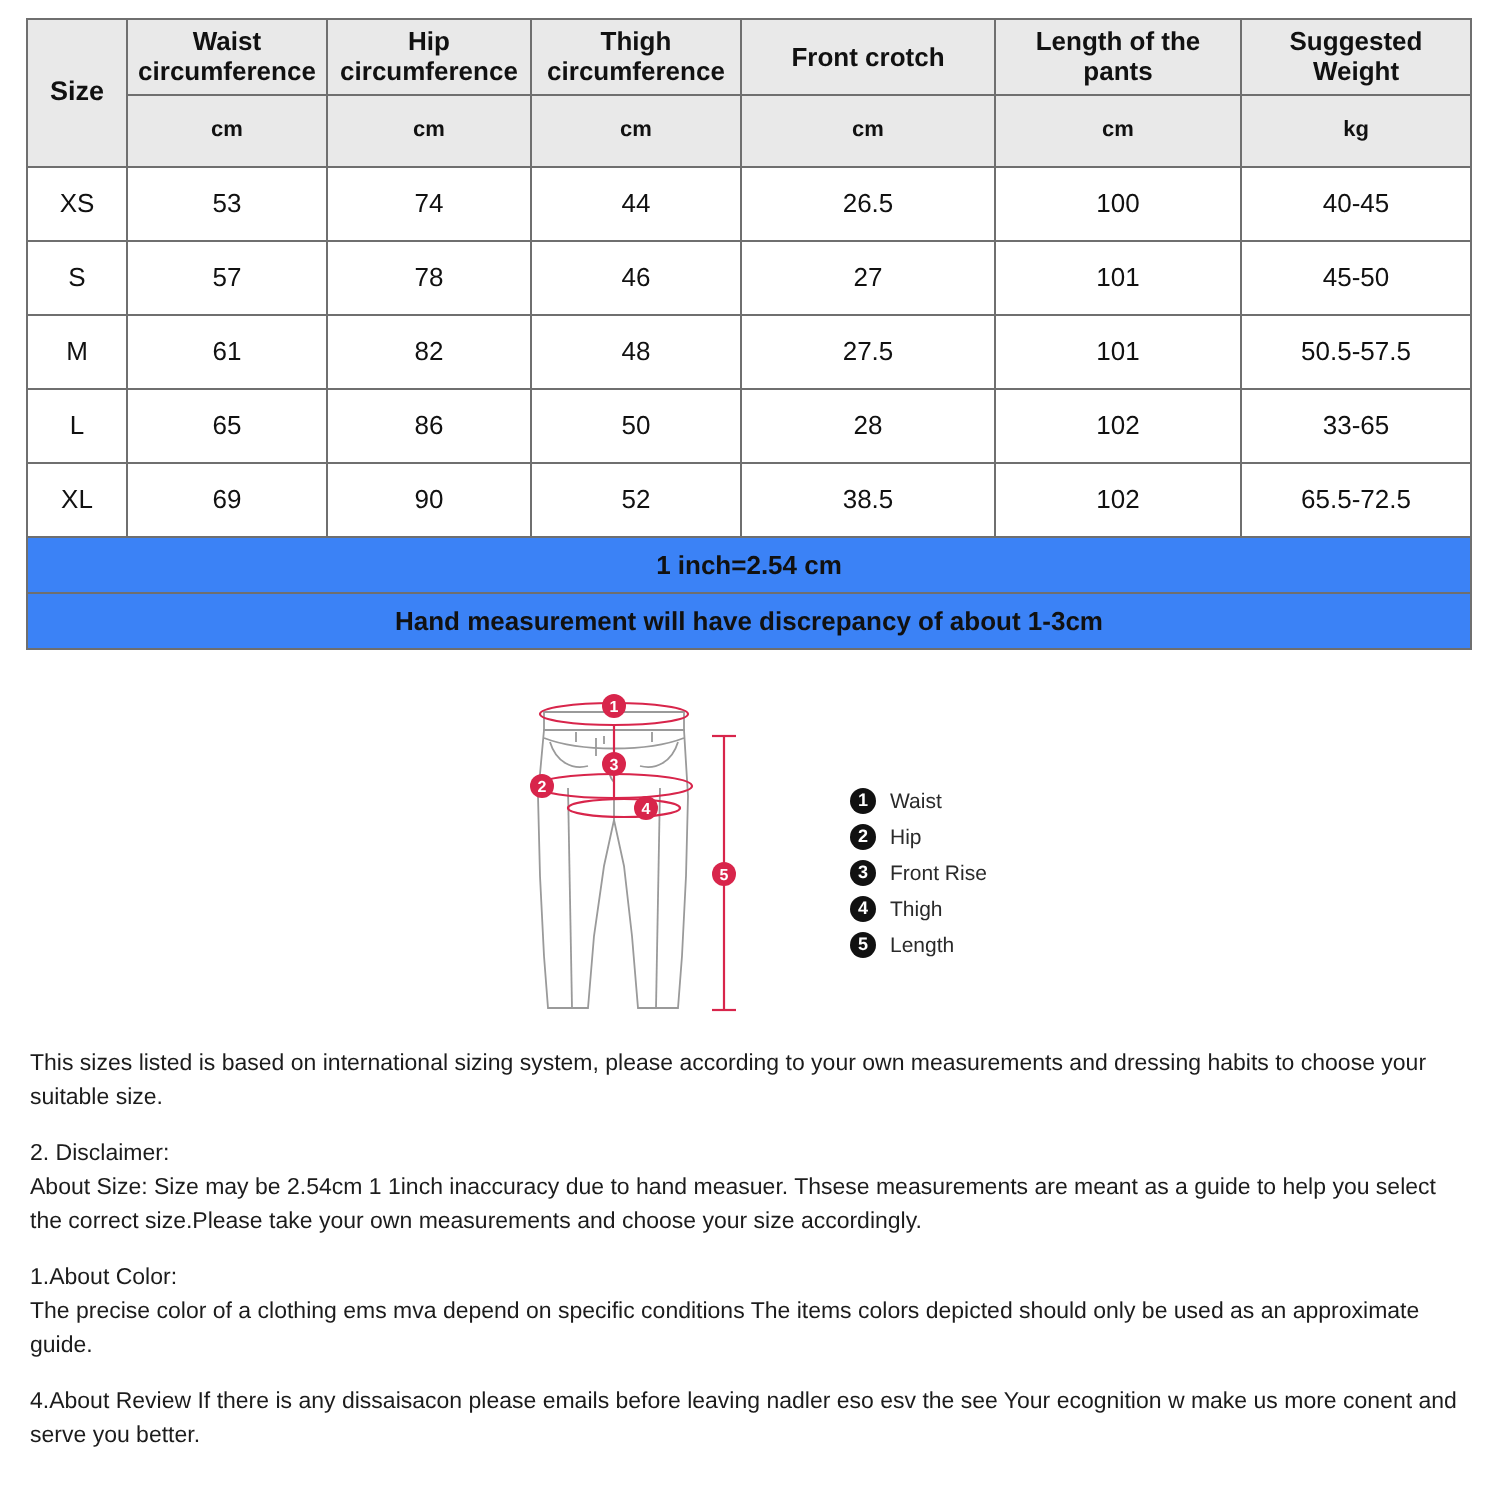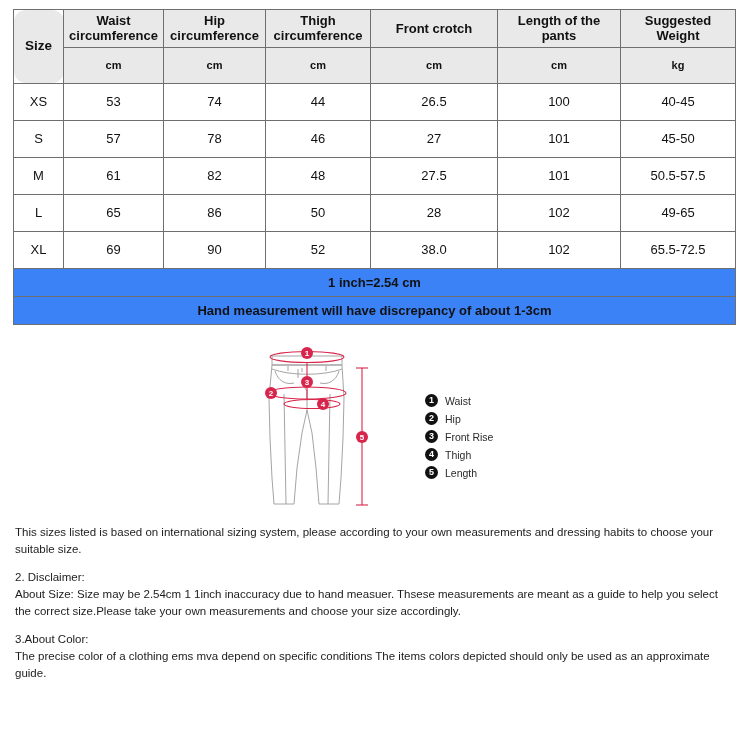--- a/index.html
+++ b/index.html
@@ -37,21 +37,20 @@
   }
   thead th {
     background: #e9e9e9;
     font-weight: bold;
     font-size: 13.5px;
     line-height: 1.18;
     padding: 3px 2px;
   }
   thead th.size-cell {
     font-size: 13.5px;
-    border-radius: 12px;
   }
   thead th.unit {
     height: 29px;
     font-size: 11px;
     font-weight: bold;
   }
   tbody td {
     height: 34px;
     font-weight: normal;
     font-size: 14px;
@@ -194,28 +193,28 @@
         <td>101</td>
         <td>50.5-57.5</td>
       </tr>
       <tr>
         <td>L</td>
         <td>65</td>
         <td>86</td>
         <td>50</td>
         <td>28</td>
         <td>102</td>
-        <td>49-65</td>
+        <td>33-65</td>
       </tr>
       <tr>
         <td>XL</td>
         <td>69</td>
         <td>90</td>
         <td>52</td>
-        <td>38.0</td>
+        <td>38.5</td>
         <td>102</td>
         <td>65.5-72.5</td>
       </tr>
     </tbody>
     <tfoot>
       <tr>
         <td colspan="7">1 inch=2.54 cm</td>
       </tr>
       <tr>
         <td colspan="7">Hand measurement will have discrepancy of about 1-3cm</td>
@@ -310,16 +309,19 @@
 
 <div class="notes">
   <div class="note-block">
     <div class="note-body">This sizes listed is based on international sizing system, please according to your own measurements and dressing   habits to choose your suitable size.</div>
   </div>
   <div class="note-block">
     <div class="note-title">2. Disclaimer:</div>
     <div class="note-body">About Size: Size may be 2.54cm 1 1inch inaccuracy due to hand measuer. Thsese measurements are meant as a   guide to help you select the correct size.Please take your own measurements and choose your size accordingly.</div>
   </div>
   <div class="note-block">
-    <div class="note-title">3.About Color:</div>
+    <div class="note-title">1.About Color:</div>
     <div class="note-body">The precise color of a clothing ems mva depend on specific conditions The items colors depicted should only be   used as an approximate guide.</div>
   </div>
+  <div class="note-block">
+    <div class="note-body">4.About Review If there is any dissaisacon please emails before leaving nadler eso esv the see Your ecognition w   make us more conent and serve you better.</div>
+  </div>
 </div>
 
 </body></html>

